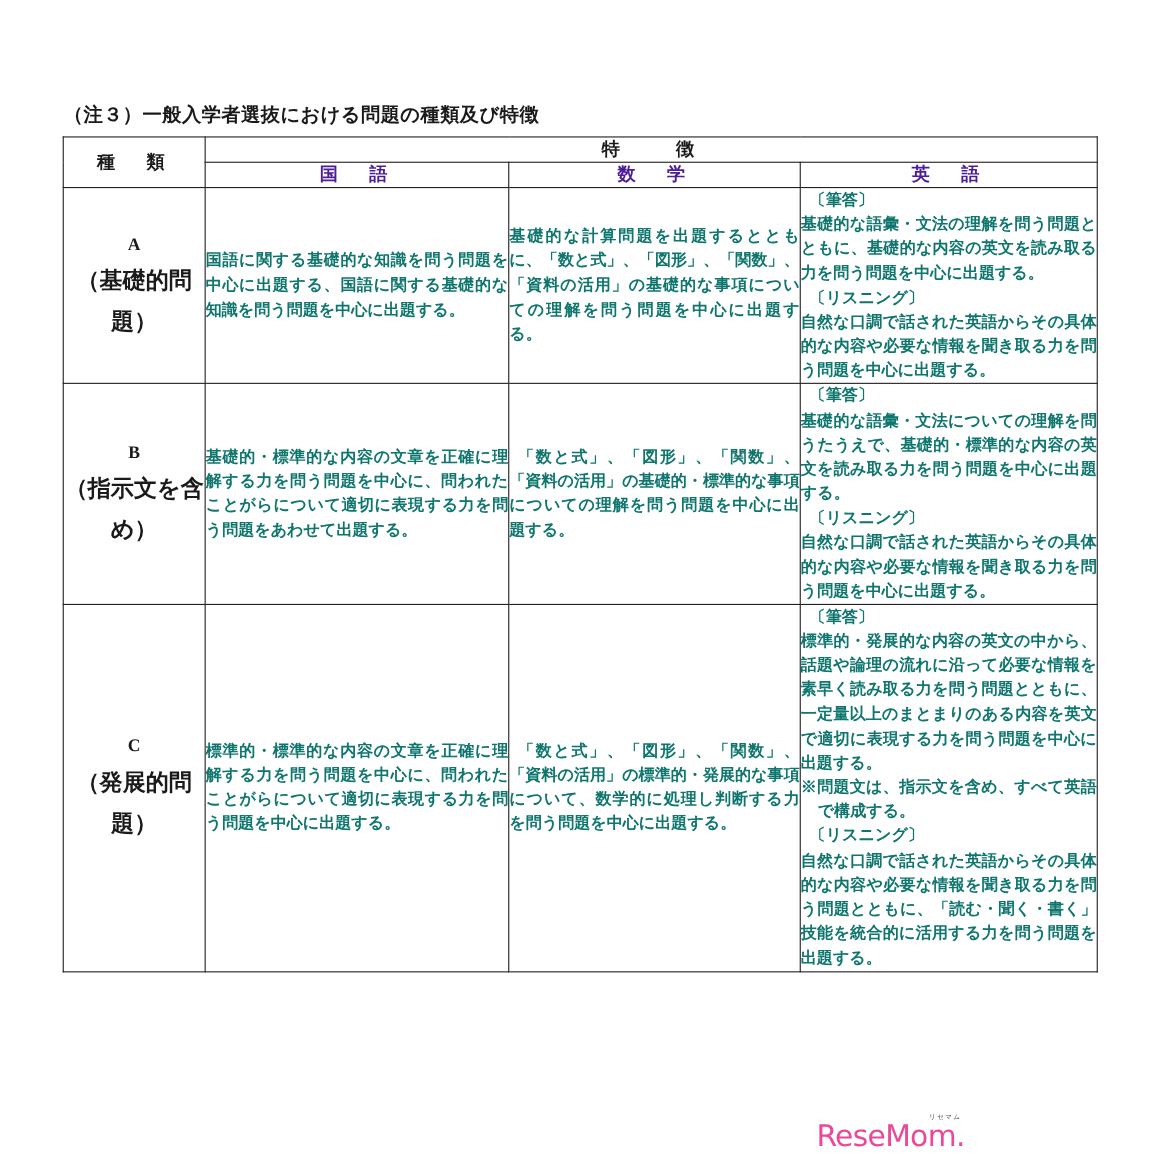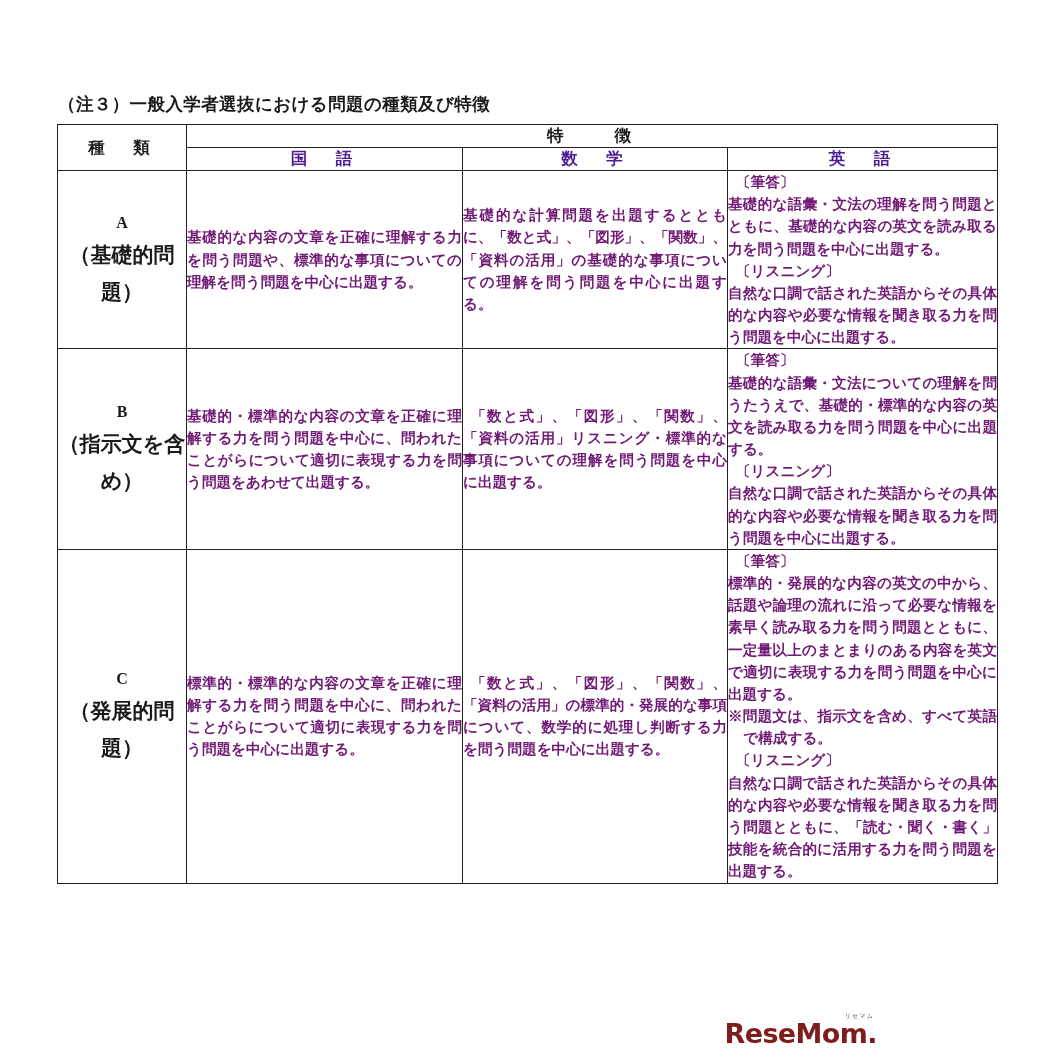--- a/index.html
+++ b/index.html
@@ -77,21 +77,21 @@
     font-family: "Liberation Serif", serif;
   }
   .type-paren {
     display: block;
     font-size: 21px;
   }
   .body-cell {
     font-size: 14.6px;
     line-height: 1.52;
     padding: 6px 9px 6px 9px;
-    color: #701a75;
+    color: #0f766e;
     text-align: justify;
     text-justify: inter-character;
   }
   .body-cell p {
     margin: 0;
   }
   .body-cell p.indent {
     text-indent: 0.55em;
   }
   .body-cell p.hang {
@@ -129,23 +129,23 @@
     font-size: 6px;
     letter-spacing: 1.2px;
     color: #4a4a4a;
     font-family: "Liberation Sans", sans-serif;
     display: block;
     margin-right: 3px;
     margin-bottom: 1px;
   }
   .logo-text {
     font-family: "DejaVu Sans", sans-serif;
-    font-weight: bold;
+    font-weight: normal;
     font-size: 27px;
-    color: #7f1d1d;
+    color: #ec4899;
     letter-spacing: -0.6px;
     display: block;
   }
 </style>
 </head>
 <body>
 
 <div class="page">
 
   <div class="doc-title">（注３）一般入学者選抜における問題の種類及び特徴</div>
@@ -167,21 +167,21 @@
         <td class="th-sub">数　学</td>
         <td class="th-sub">英　語</td>
       </tr>
 
       <tr class="row-a">
         <td class="type-cell">
           <span class="type-letter">A</span>
           <span class="type-paren">（基礎的問題）</span>
         </td>
         <td class="body-cell">
-          <p>基礎的な内容の文章を正確に理解する力を問う問題や、標準的な事項についての理解を問う問題を中心に出題する。</p>
+          <p>国語に関する基礎的な知識を問う問題を中心に出題する、国語に関する基礎的な知識を問う問題を中心に出題する。</p>
         </td>
         <td class="body-cell">
           <p>基礎的な計算問題を出題するとともに、「数と式」、「図形」、「関数」、「資料の活用」の基礎的な事項についての理解を問う問題を中心に出題する。</p>
         </td>
         <td class="body-cell">
           <p class="indent">〔筆答〕</p>
           <p>基礎的な語彙・文法の理解を問う問題とともに、基礎的な内容の英文を読み取る力を問う問題を中心に出題する。</p>
           <p class="indent">〔リスニング〕</p>
           <p>自然な口調で話された英語からその具体的な内容や必要な情報を聞き取る力を問う問題を中心に出題する。</p>
         </td>
@@ -189,21 +189,21 @@
 
       <tr class="row-b">
         <td class="type-cell">
           <span class="type-letter">B</span>
           <span class="type-paren">（指示文を含め）</span>
         </td>
         <td class="body-cell">
           <p>基礎的・標準的な内容の文章を正確に理解する力を問う問題を中心に、問われたことがらについて適切に表現する力を問う問題をあわせて出題する。</p>
         </td>
         <td class="body-cell">
-          <p class="indent">「数と式」、「図形」、「関数」、「資料の活用」リスニング・標準的な事項についての理解を問う問題を中心に出題する。</p>
+          <p class="indent">「数と式」、「図形」、「関数」、「資料の活用」の基礎的・標準的な事項についての理解を問う問題を中心に出題する。</p>
         </td>
         <td class="body-cell">
           <p class="indent">〔筆答〕</p>
           <p>基礎的な語彙・文法についての理解を問うたうえで、基礎的・標準的な内容の英文を読み取る力を問う問題を中心に出題する。</p>
           <p class="indent">〔リスニング〕</p>
           <p>自然な口調で話された英語からその具体的な内容や必要な情報を聞き取る力を問う問題を中心に出題する。</p>
         </td>
       </tr>
 
       <tr class="row-c">

